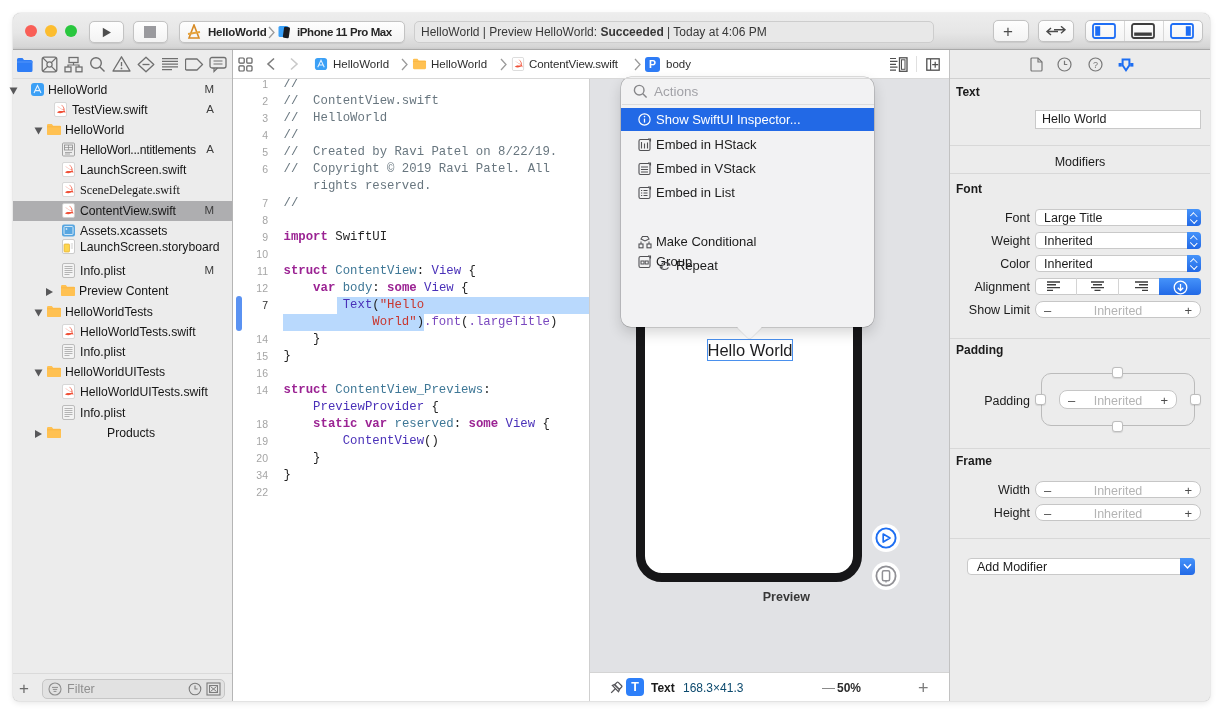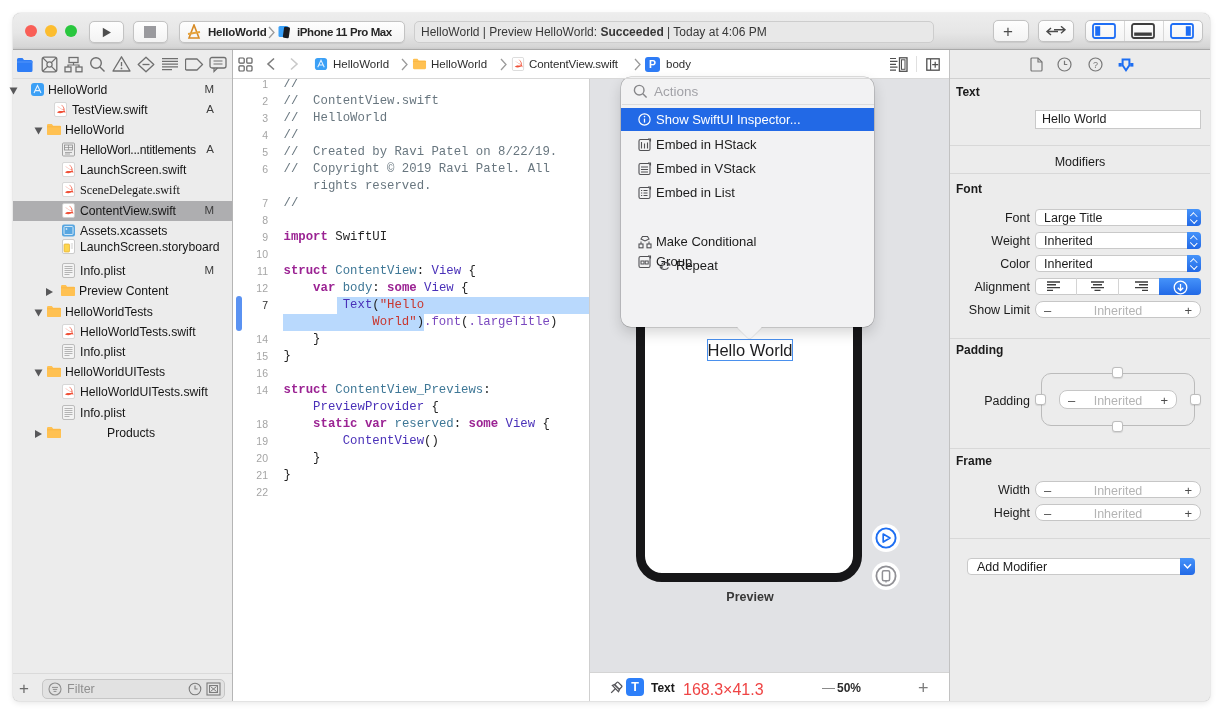--- a/index.html
+++ b/index.html
@@ -424,29 +424,29 @@
 <div class="cr" style="top:296.5px;"><span class="ln" style="color:#2c2c2c;">7</span><span class="cd"><span class="pl">        </span><span class="tp">Text</span><span class="pl">(</span><span class="st">"Hello</span></span></div>
 <div class="cr" style="top:313.5px;"><span class="cd"><span class="pl">            </span><span class="st">World"</span><span class="pl">)</span><span class="pp">.font</span><span class="pl">(</span><span class="pp">.largeTitle</span><span class="pl">)</span></span></div>
 <div class="cr" style="top:330.5px;"><span class="ln">14</span><span class="cd"><span class="pl">    }</span></span></div>
 <div class="cr" style="top:347.5px;"><span class="ln">15</span><span class="cd"><span class="pl">}</span></span></div>
 <div class="cr" style="top:364.5px;"><span class="ln">16</span></div>
 <div class="cr" style="top:381.5px;"><span class="ln">14</span><span class="cd"><span class="kw">struct</span><span class="pl"> </span><span class="dc">ContentView_Previews</span><span class="pl">:</span></span></div>
 <div class="cr" style="top:398.5px;"><span class="cd"><span class="pl">    </span><span class="tp">PreviewProvider</span><span class="pl"> {</span></span></div>
 <div class="cr" style="top:415.5px;"><span class="ln">18</span><span class="cd"><span class="pl">    </span><span class="kw">static</span><span class="pl"> </span><span class="kw">var</span><span class="pl"> </span><span class="dc">reserved</span><span class="pl">: </span><span class="kw">some</span><span class="pl"> </span><span class="tp">View</span><span class="pl"> {</span></span></div>
 <div class="cr" style="top:432.5px;"><span class="ln">19</span><span class="cd"><span class="pl">        </span><span class="tp">ContentView</span><span class="pl">()</span></span></div>
 <div class="cr" style="top:449.5px;"><span class="ln">20</span><span class="cd"><span class="pl">    }</span></span></div>
-<div class="cr" style="top:466.5px;"><span class="ln">21</span><span class="cd"><span class="pl">}</span></span></div>
+<div class="cr" style="top:466.5px;"><span class="ln">34</span><span class="cd"><span class="pl">}</span></span></div>
 <div class="cr" style="top:483.5px;"><span class="ln">22</span></div>
 
 <div class="abs" style="left:636px;top:117px;width:226px;height:465px;background:#fff;border:9.5px solid #161618;border-radius:26px;"></div>
 
 <div class="abs" style="left:707px;top:339px;width:86px;height:22px;border:1.5px solid #4a90ed;background:#fff;"></div>
 <div class="abs" style="left:707px;top:341px;width:86px;text-align:center;font-size:16.5px;color:#1d1d1f;">Hello World</div>
 
-<div class="abs" style="left:690px;top:590px;width:120px;text-align:center;font-size:12.5px;font-weight:bold;color:#383838;">Preview</div>
+<div class="abs" style="left:690px;top:590px;width:120px;text-align:right;font-size:12.5px;font-weight:bold;color:#383838;">Preview</div>
 
 <div class="abs" style="left:872px;top:524px;width:28px;height:28px;border-radius:50%;background:#fff;"></div>
 <svg class="abs" style="left:875px;top:527px;" width="22" height="22" viewBox="0 0 22 22">
     <circle cx="11" cy="11" r="9.6" fill="none" stroke="#1d6ef2" stroke-width="1.9"></circle>
     <path d="M8.2 7 L15 11 L8.2 15 Z" fill="none" stroke="#1d6ef2" stroke-width="1.7" stroke-linejoin="round"></path>
   </svg>
 <div class="abs" style="left:872px;top:562px;width:28px;height:28px;border-radius:50%;background:#fff;"></div>
 <svg class="abs" style="left:875px;top:565px;" width="22" height="22" viewBox="0 0 22 22">
     <circle cx="11" cy="11" r="9.6" fill="none" stroke="#909095" stroke-width="1.8"></circle>
     <rect x="7.4" y="5.8" width="7.2" height="10" rx="1.5" fill="none" stroke="#909095" stroke-width="1.5"></rect>
@@ -456,21 +456,21 @@
 <div class="abs" style="left:590px;top:672px;width:359px;height:29px;background:#fff;border-top:1px solid #d4d4d4;"></div>
 <svg class="abs" style="left:606px;top:680px;" width="18" height="18" viewBox="0 0 18 18">
     <g transform="rotate(45 9 9)" fill="none" stroke="#55555a" stroke-width="1.25">
       <path d="M6.6 2 h4.8 a0.9 0.9 0 0 1 0.9 0.9 v3.3 h-6.6 v-3.3 a0.9 0.9 0 0 1 0.9-0.9 Z"></path>
       <path d="M5.4 6.2 h7.2 l0.7 2.2 h-8.6 Z"></path>
       <path d="M9 8.6 v5.8"></path>
     </g>
   </svg>
 <div class="abs" style="left:626px;top:678px;width:18px;height:18px;background:#2d7ff9;border-radius:4px;color:#fff;font-size:12.5px;font-weight:bold;text-align:center;line-height:18px;">T</div>
 <div class="abs" style="left:651px;top:681px;font-size:12px;font-weight:bold;color:#1b1b1b;">Text</div>
-<div class="abs" style="left:683px;top:681px;font-size:16px;color:#ef4444;">168.3×41.3</div>
+<div class="abs" style="left:683px;top:681px;font-size:12px;color:#0c4a6e;">168.3×41.3</div>
 <div class="abs" style="left:822px;top:680px;font-size:13px;color:#7b7b7b;">—</div>
 <div class="abs" style="left:837px;top:681px;font-size:12px;font-weight:bold;color:#2b2b2b;">50%</div>
 <div class="abs" style="left:918px;top:678px;font-size:18px;color:#7b7b7b;font-weight:300;">+</div>
 
 <div class="ilbl" style="left:956px;top:85px;">Text</div>
 <div class="abs" style="left:1035px;top:110px;width:166px;height:19px;background:#fff;border:1px solid #c9c9c9;"></div>
 <div class="abs" style="left:1042px;top:112px;font-size:12.5px;color:#1b1b1b;">Hello World</div>
 <div class="hline" style="left:950px;top:145px;width:260px;background:#d8d8d8;"></div>
 <div class="abs" style="left:950px;top:155px;width:260px;text-align:center;font-size:12.5px;color:#1b1b1b;">Modifiers</div>
 <div class="hline" style="left:950px;top:173px;width:260px;background:#d8d8d8;"></div>

